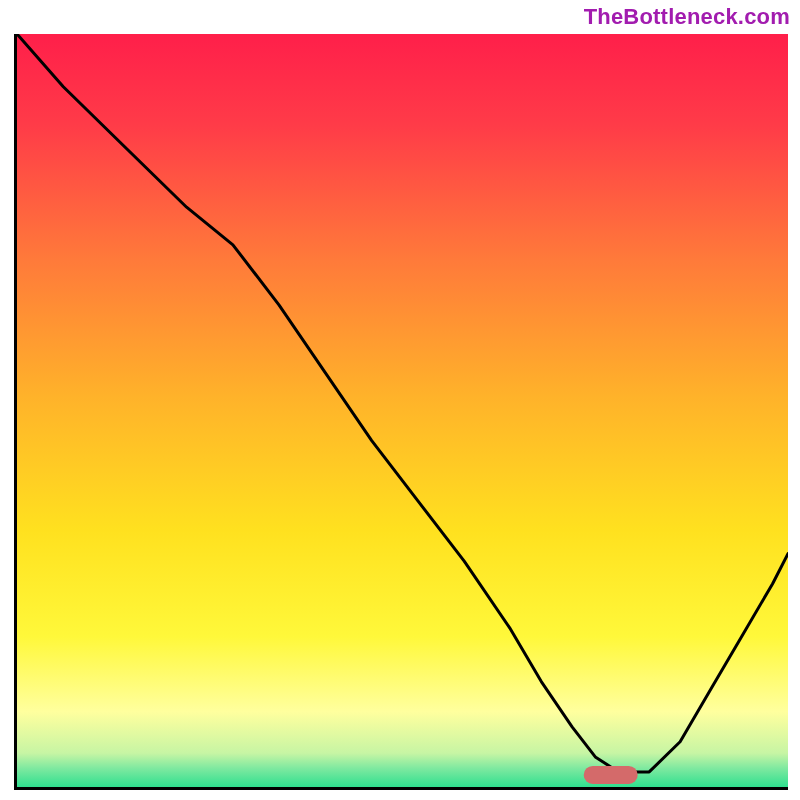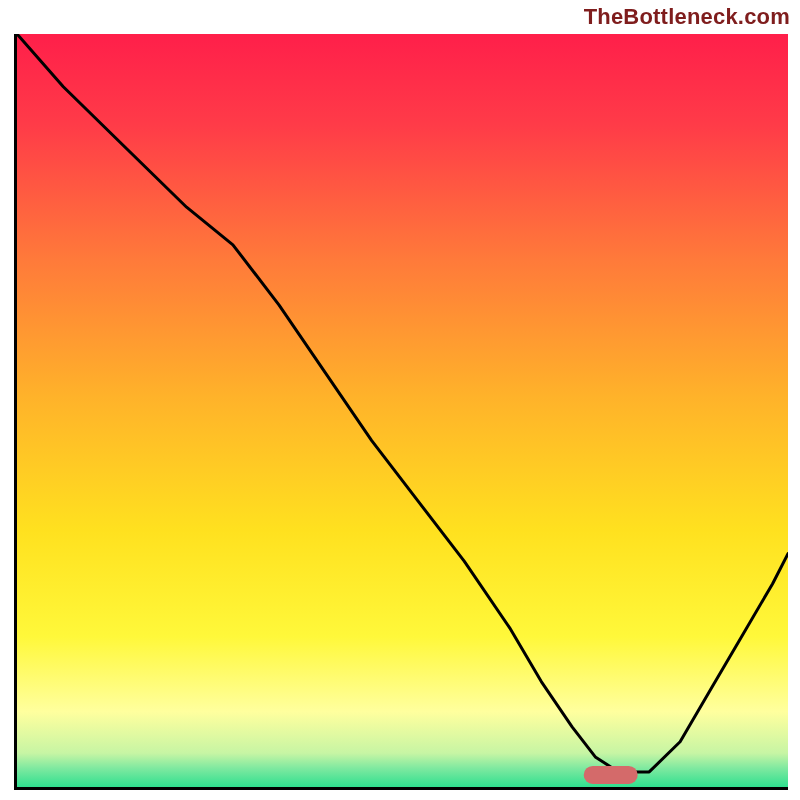--- a/index.html
+++ b/index.html
@@ -15,21 +15,21 @@
     position: relative;
     width: 800px;
     height: 800px;
   }
   .watermark {
     position: absolute;
     top: 4px;
     right: 10px;
     font-size: 22px;
     font-weight: 600;
-    color: #7f1d1d;
+    color: #a21caf;
     letter-spacing: 0.2px;
   }
   .plot-area {
     position: absolute;
     left: 14px;
     top: 34px;
     width: 774px;
     height: 756px;
     border-left: 3px solid #000;
     border-bottom: 3px solid #000;

